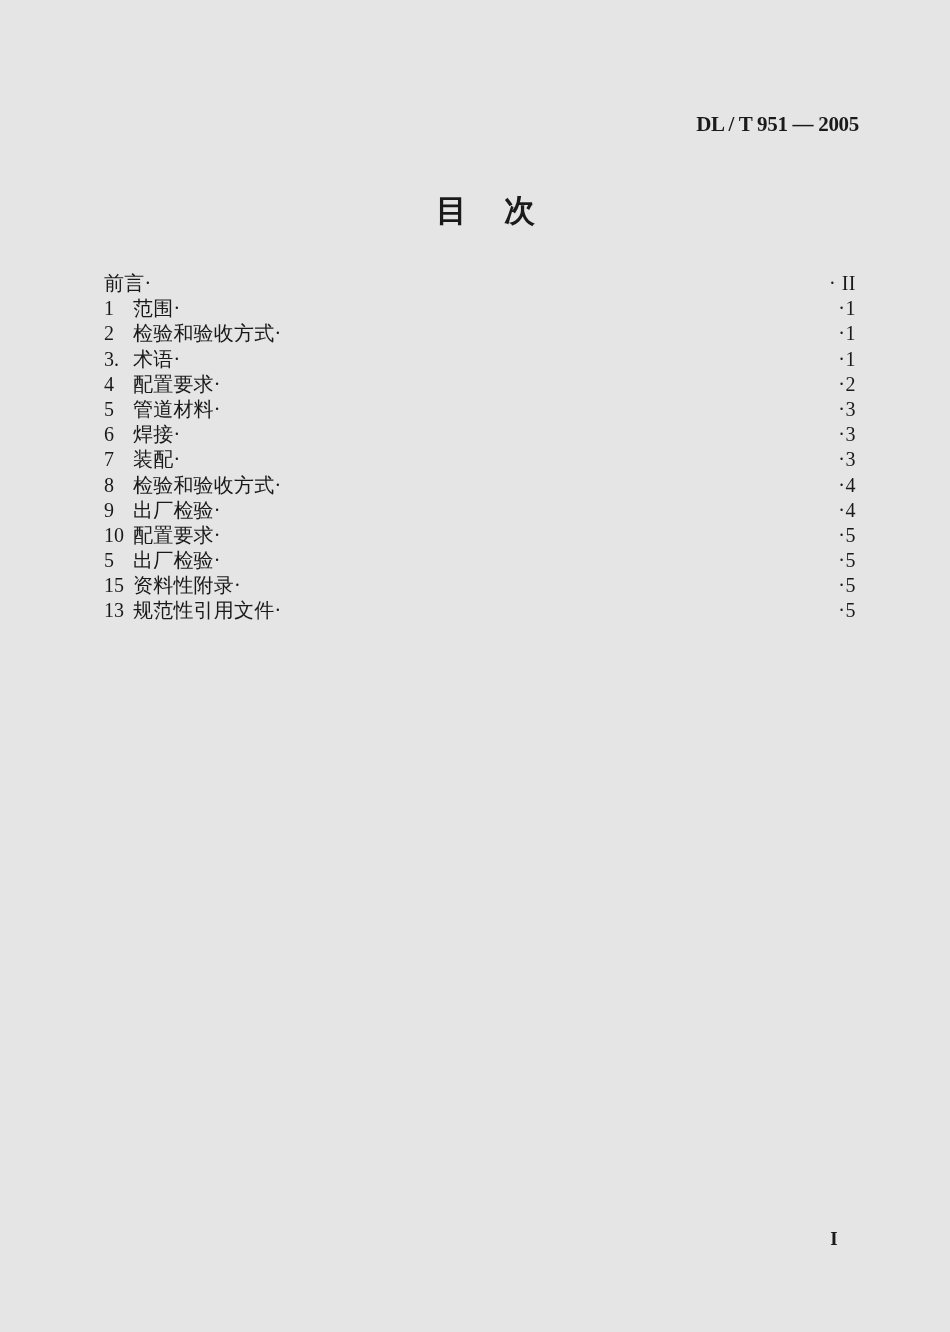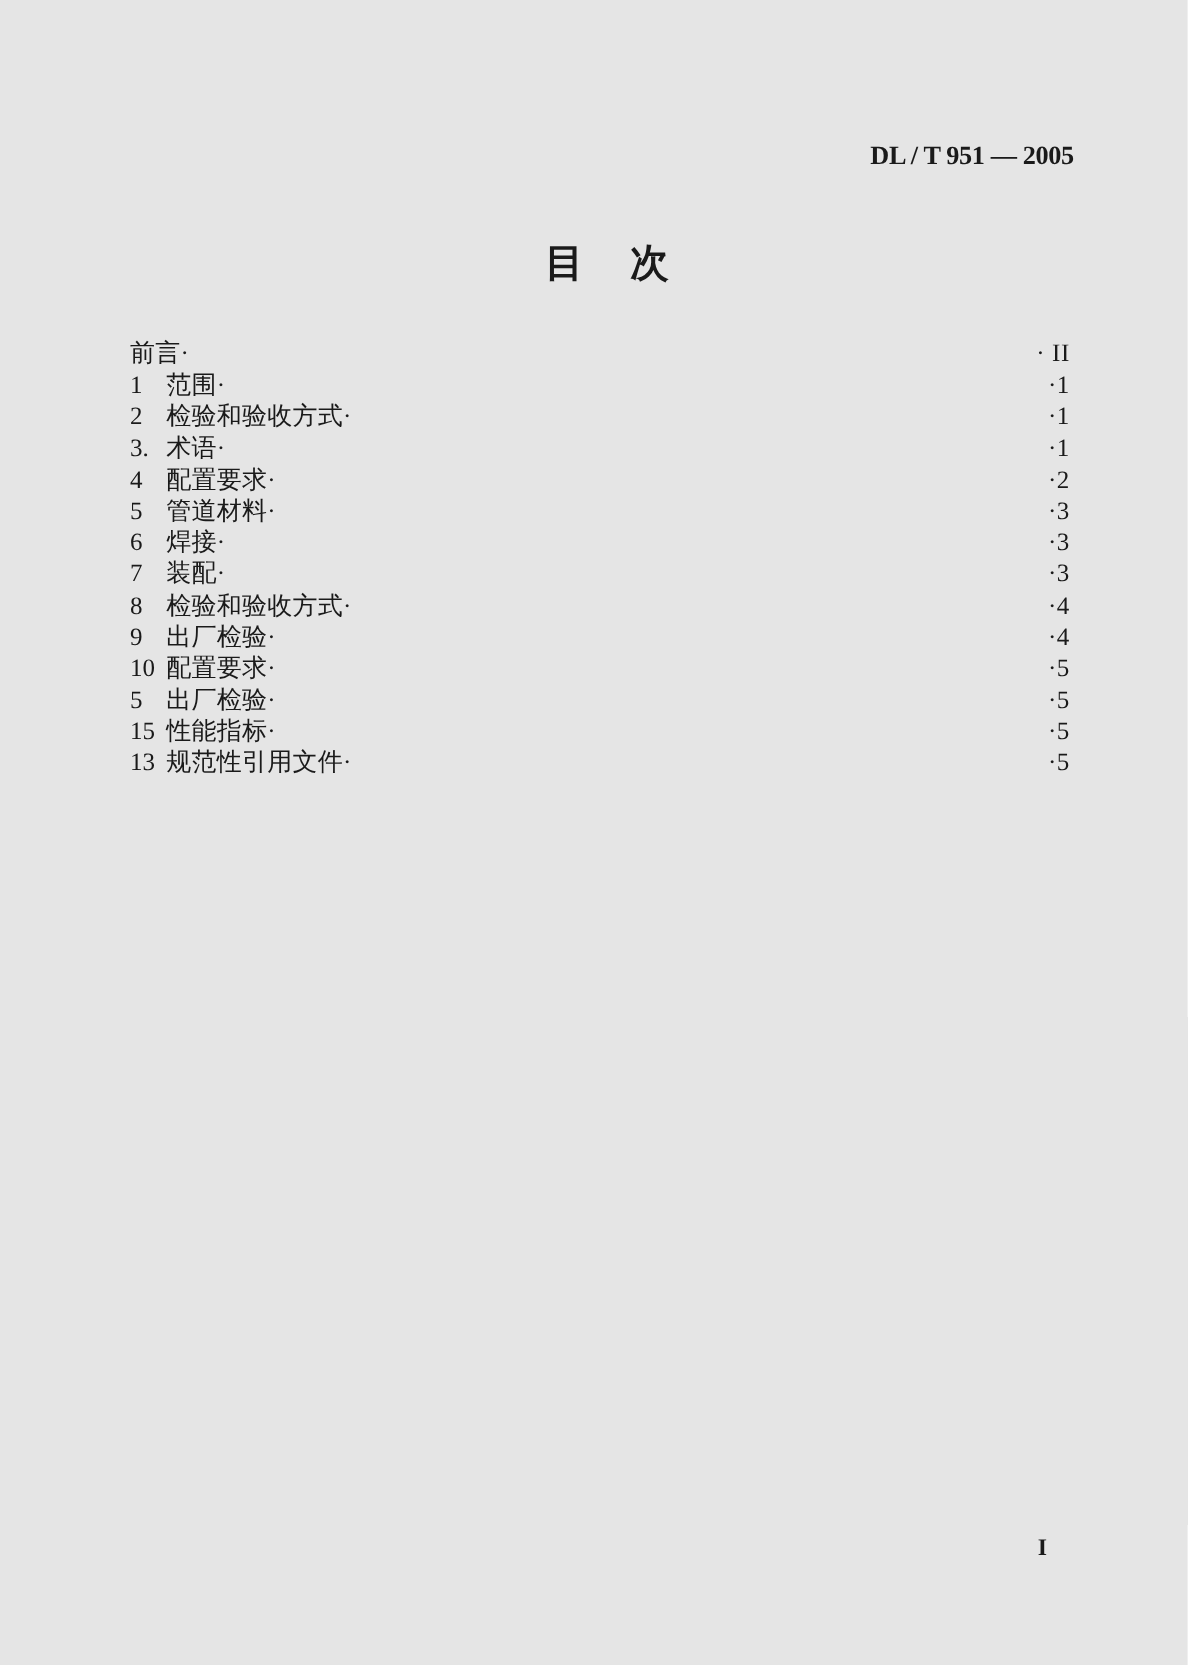--- a/index.html
+++ b/index.html
@@ -94,19 +94,19 @@
       <div class="toc-row"><span class="toc-num">2</span><span class="toc-title">检验和验收方式·</span><span class="toc-page">·1</span></div>
       <div class="toc-row"><span class="toc-num">3.</span><span class="toc-title">术语·</span><span class="toc-page">·1</span></div>
       <div class="toc-row"><span class="toc-num">4</span><span class="toc-title">配置要求·</span><span class="toc-page">·2</span></div>
       <div class="toc-row"><span class="toc-num">5</span><span class="toc-title">管道材料·</span><span class="toc-page">·3</span></div>
       <div class="toc-row"><span class="toc-num">6</span><span class="toc-title">焊接·</span><span class="toc-page">·3</span></div>
       <div class="toc-row"><span class="toc-num">7</span><span class="toc-title">装配·</span><span class="toc-page">·3</span></div>
       <div class="toc-row"><span class="toc-num">8</span><span class="toc-title">检验和验收方式·</span><span class="toc-page">·4</span></div>
       <div class="toc-row"><span class="toc-num">9</span><span class="toc-title">出厂检验·</span><span class="toc-page">·4</span></div>
       <div class="toc-row"><span class="toc-num">10</span><span class="toc-title">配置要求·</span><span class="toc-page">·5</span></div>
       <div class="toc-row"><span class="toc-num">5</span><span class="toc-title">出厂检验·</span><span class="toc-page">·5</span></div>
-      <div class="toc-row"><span class="toc-num">15</span><span class="toc-title">性能指标·</span><span class="toc-page">·5</span></div>
+      <div class="toc-row"><span class="toc-num">15</span><span class="toc-title">资料性附录·</span><span class="toc-page">·5</span></div>
       <div class="toc-row"><span class="toc-num">13</span><span class="toc-title">规范性引用文件·</span><span class="toc-page">·5</span></div>
     </div>
 
   <div class="footer-page-num">I</div>
 
 </div>
 
 </body></html>

